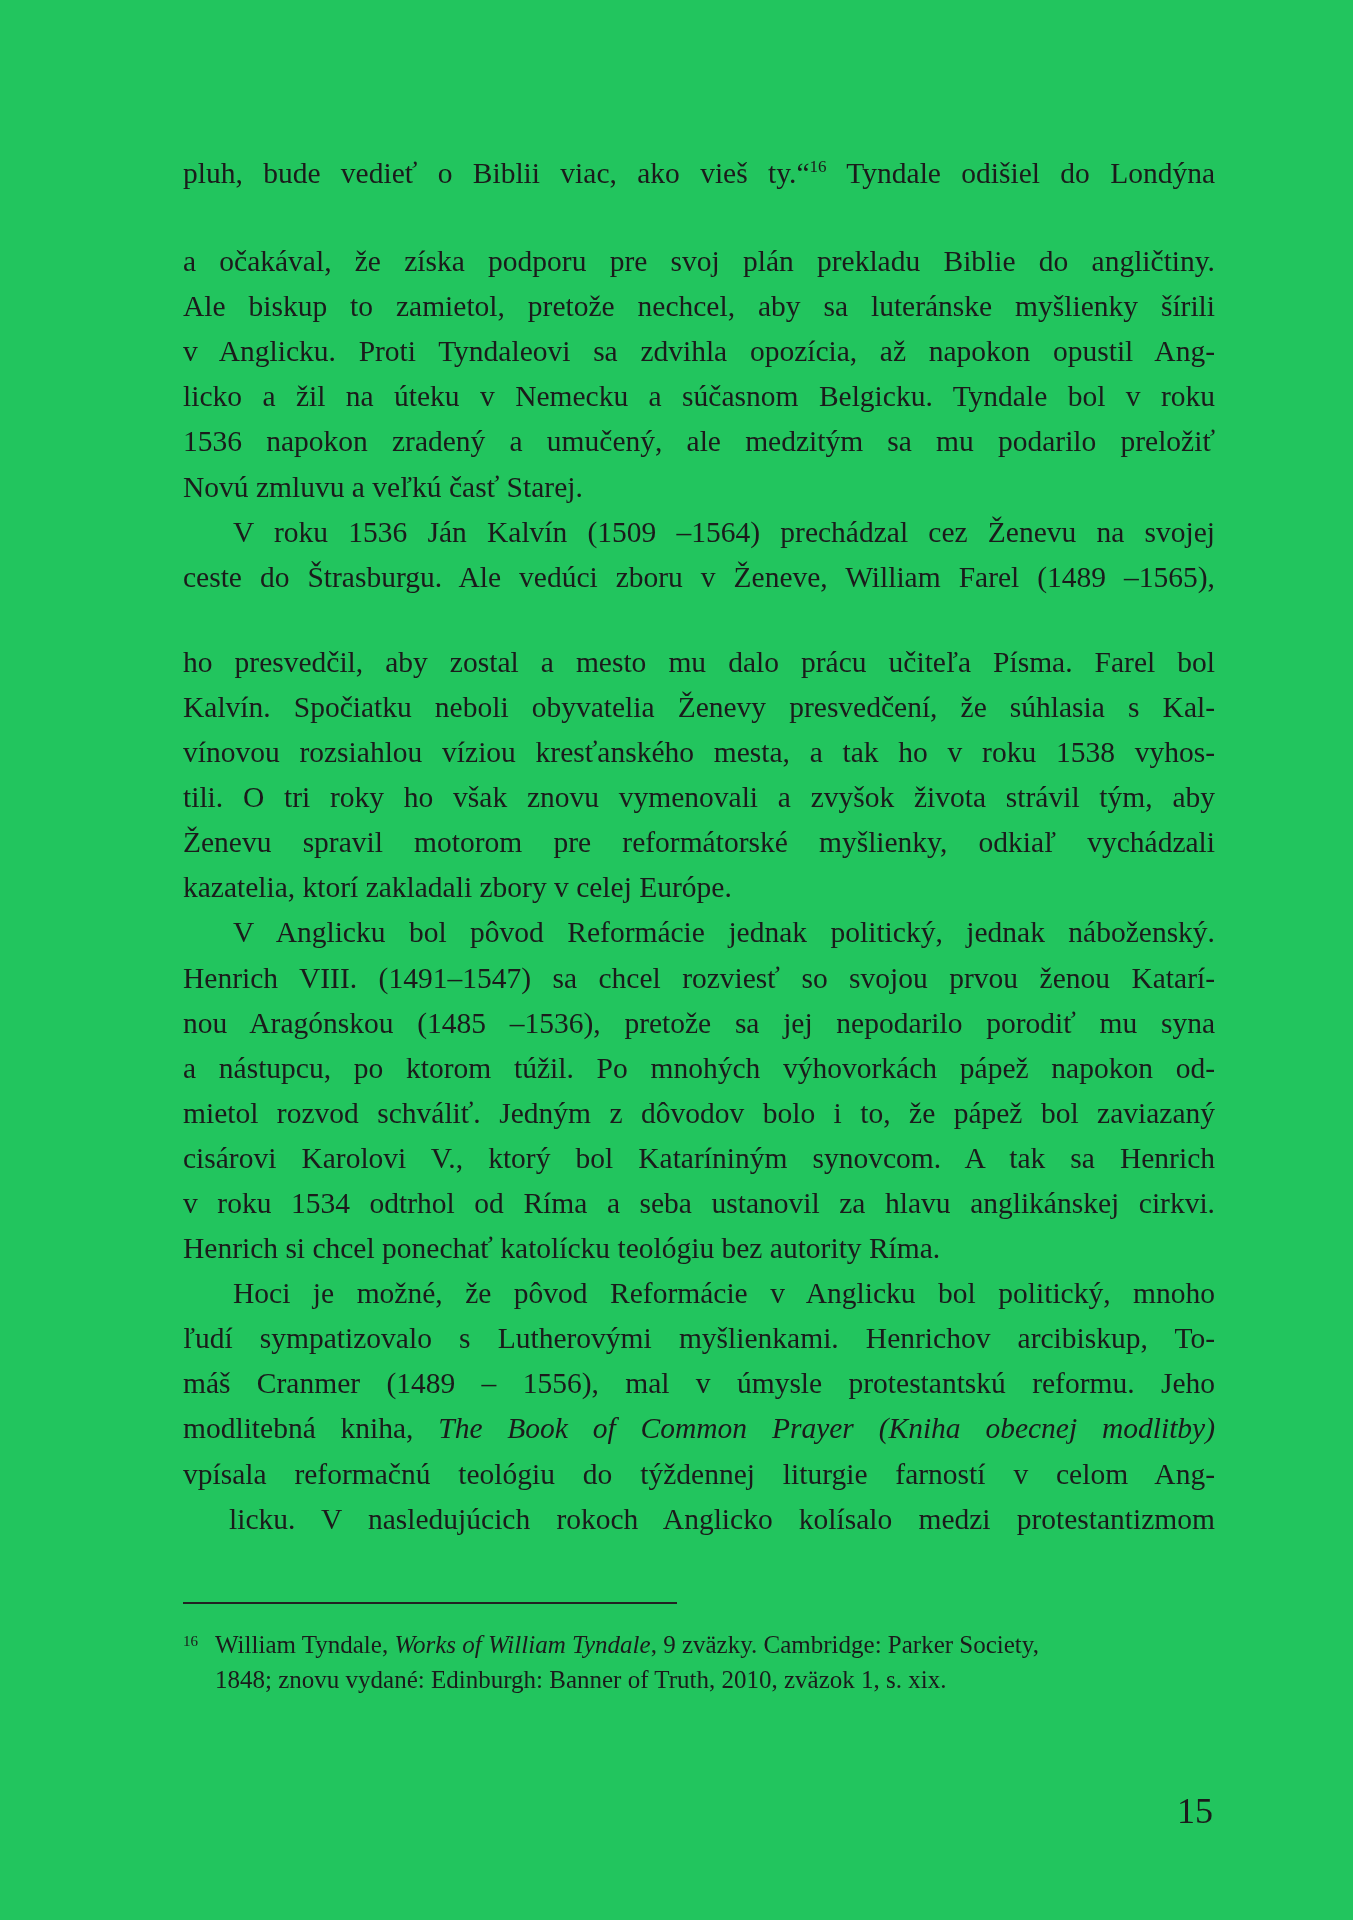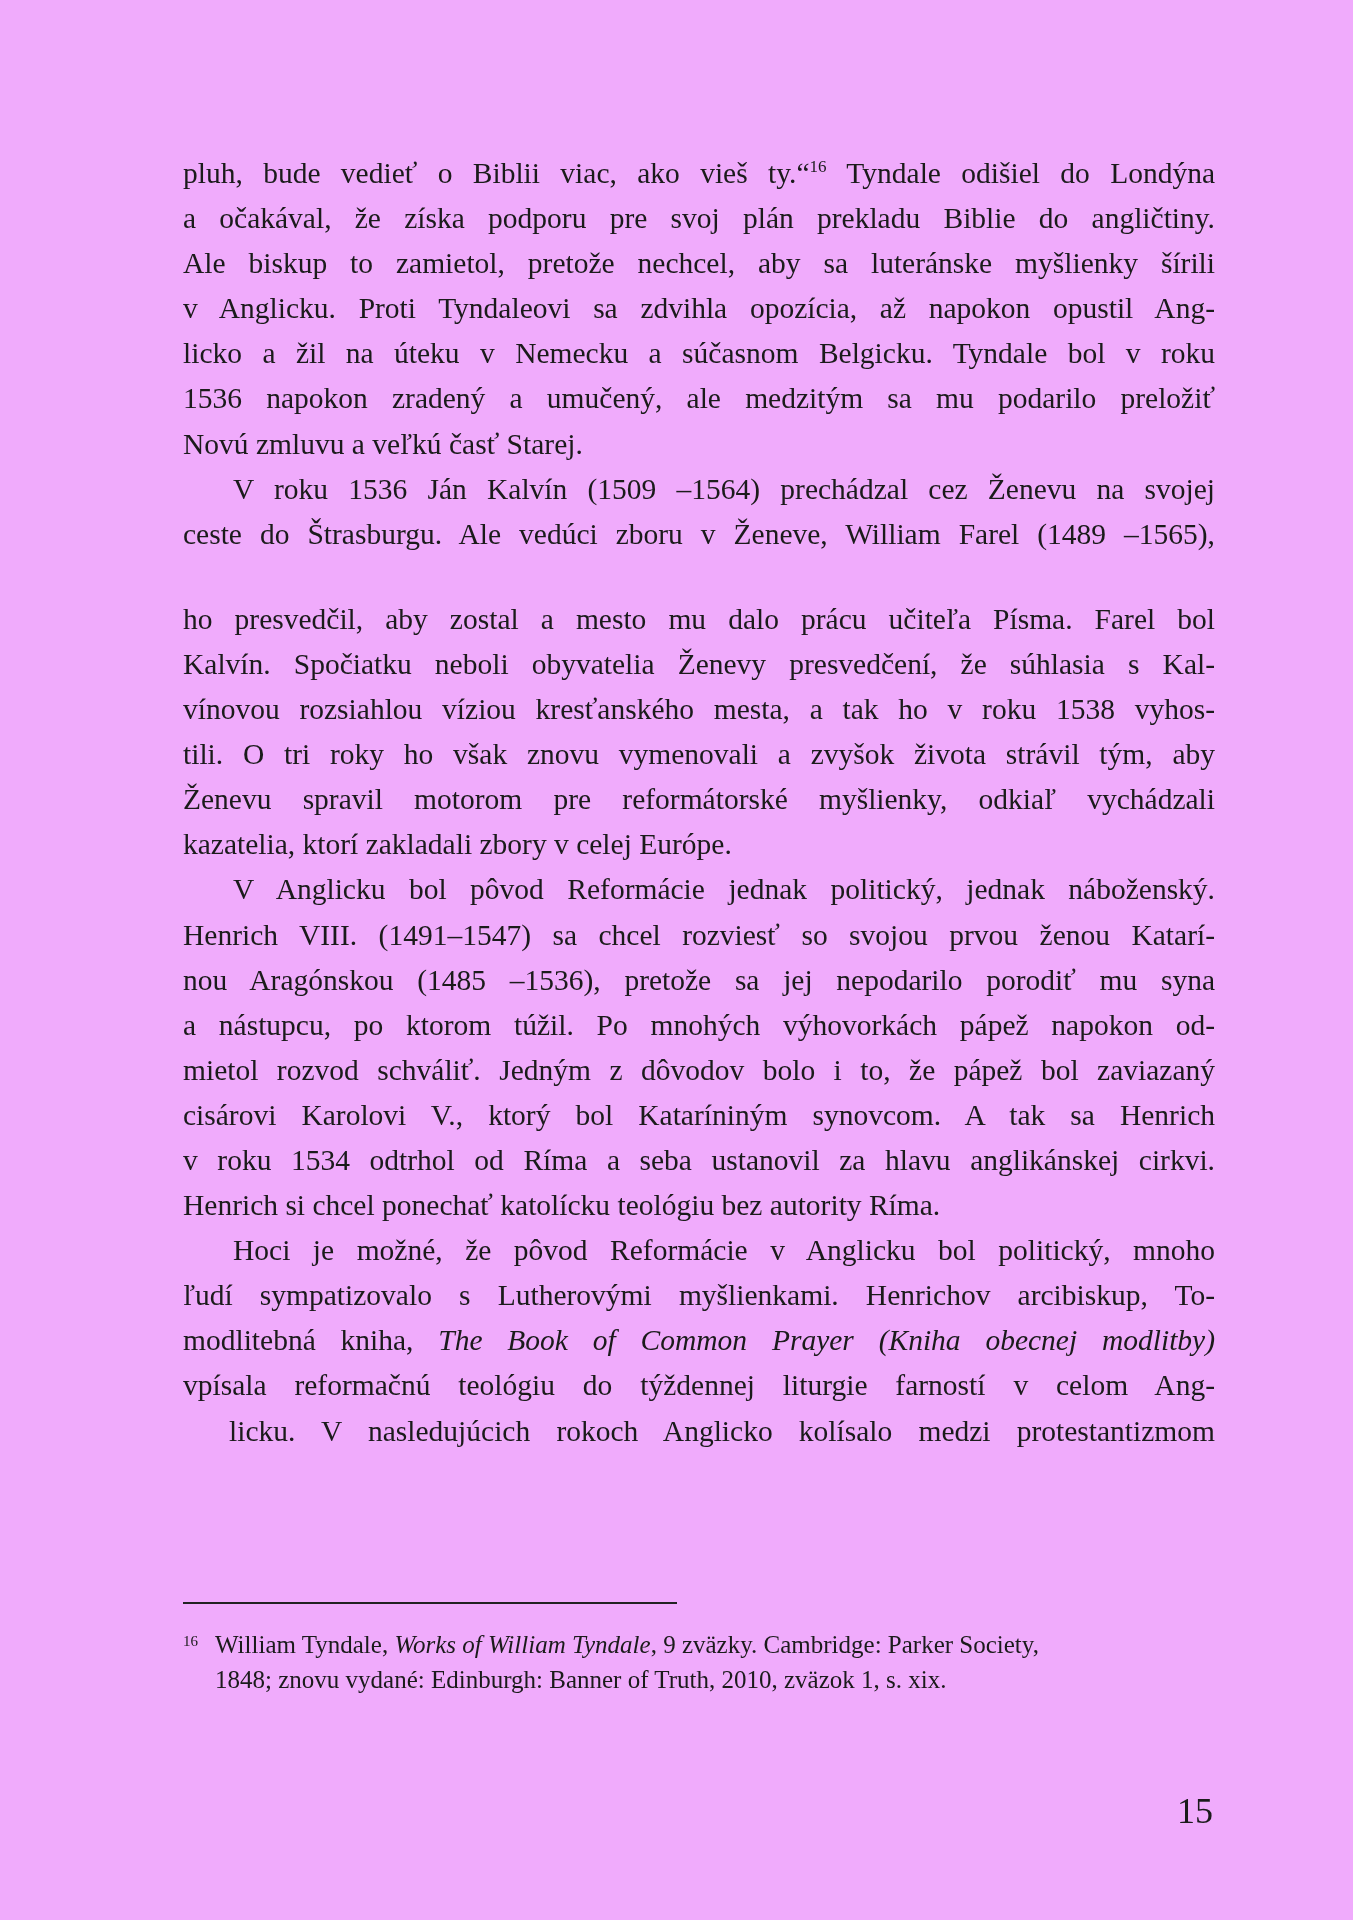--- a/index.html
+++ b/index.html
@@ -1,17 +1,17 @@
 <!DOCTYPE html>
 <html><head>
 <meta charset="utf-8">
 <style>
   html, body { margin: 0; padding: 0; background: #ffffff; }
   body { width: 1353px; height: 1920px; position: relative; overflow: hidden; }
-  .page { position: absolute; left: 0; top: 0; width: 1353px; height: 1920px; background: #f0abfc; }
+  .page { position: absolute; left: 0; top: 0; width: 1353px; height: 1920px; background: #22c55e; }
   .body-text {
     position: absolute; left: 183px; top: 151px; width: 1032px;
     font-family: "Liberation Serif", "DejaVu Serif", serif;
     font-size: 29.5px; line-height: 45.1px; color: #1b1b1b;
   }
   .line { display: block; height: 45.1px; white-space: nowrap; overflow: visible;
           text-align: justify; text-align-last: justify; }
   .line.last { text-align: left; text-align-last: left; }
   .line.indent { padding-left: 50px; }
   .sup { font-size: 17px; vertical-align: 11px; line-height: 0; }
@@ -33,21 +33,21 @@
 </style>
 </head>
 <body>
 
 <div class="page">
 
   <div class="body-text">
 
     <div>
       <span class="line" style="word-spacing: 0px;"><span>pluh, bude vedieť o Biblii viac, ako vieš ty.“</span><span class="sup">16</span><span> Tyndale odišiel do Londýna</span></span>
-      <span class="line" style="word-spacing: 0px;">a očakával, že získa podporu pre svoj plán prekladu Biblie do angličtiny.</span>
+      <span class="line" style="word-spacing: 0px; margin-top: 43px;">a očakával, že získa podporu pre svoj plán prekladu Biblie do angličtiny.</span>
       <span class="line" style="word-spacing: 0px;">Ale biskup to zamietol, pretože nechcel, aby sa luteránske myšlienky šírili</span>
       <span class="line" style="word-spacing: 0px;">v Anglicku. Proti Tyndaleovi sa zdvihla opozícia, až napokon opustil Ang-</span>
       <span class="line" style="word-spacing: 0px;">licko a žil na úteku v Nemecku a súčasnom Belgicku. Tyndale bol v roku</span>
       <span class="line" style="word-spacing: 0px;">1536 napokon zradený a umučený, ale medzitým sa mu podarilo preložiť</span>
       <span class="line last">Novú zmluvu a veľkú časť Starej.</span>
     </div>
 
     <div>
       <span class="line indent" style="word-spacing: 0px;">V roku 1536 Ján Kalvín (1509 –1564) prechádzal cez Ženevu na svojej</span>
       <span class="line" style="word-spacing: 0px;">ceste do Štrasburgu. Ale vedúci zboru v Ženeve, William Farel (1489 –1565),</span>
@@ -66,20 +66,21 @@
       <span class="line" style="word-spacing: 0px;">a nástupcu, po ktorom túžil. Po mnohých výhovorkách pápež napokon od-</span>
       <span class="line" style="word-spacing: 0px;">mietol rozvod schváliť. Jedným z dôvodov bolo i to, že pápež bol zaviazaný</span>
       <span class="line" style="word-spacing: 0px;">cisárovi Karolovi V., ktorý bol Kataríniným synovcom. A tak sa Henrich</span>
       <span class="line" style="word-spacing: 0px;">v roku 1534 odtrhol od Ríma a seba ustanovil za hlavu anglikánskej cirkvi.</span>
       <span class="line last">Henrich si chcel ponechať katolícku teológiu bez autority Ríma.</span>
     </div>
 
     <div>
       <span class="line indent" style="word-spacing: 0px;">Hoci je možné, že pôvod Reformácie v Anglicku bol politický, mnoho</span>
       <span class="line" style="word-spacing: 0px;">ľudí sympatizovalo s Lutherovými myšlienkami. Henrichov arcibiskup, To-</span>
+      <span class="line" style="word-spacing: 0px;">máš Cranmer (1489 – 1556), mal v úmysle protestantskú reformu. Jeho</span>
       <span class="line" style="word-spacing: 0px;"><span>modlitebná kniha, </span><span class="it">The Book of Common Prayer (Kniha obecnej modlitby)</span></span>
       <span class="line" style="word-spacing: 0px;">vpísala reformačnú teológiu do týždennej liturgie farností v celom Ang-</span>
       <span class="line" style="word-spacing: 0px; margin-left: 46px;">licku. V nasledujúcich rokoch Anglicko kolísalo medzi protestantizmom</span>
     </div>
   </div>
 
   <div class="rule"></div>
 
   <div class="footnote">
     <span class="fn-num">16</span>

